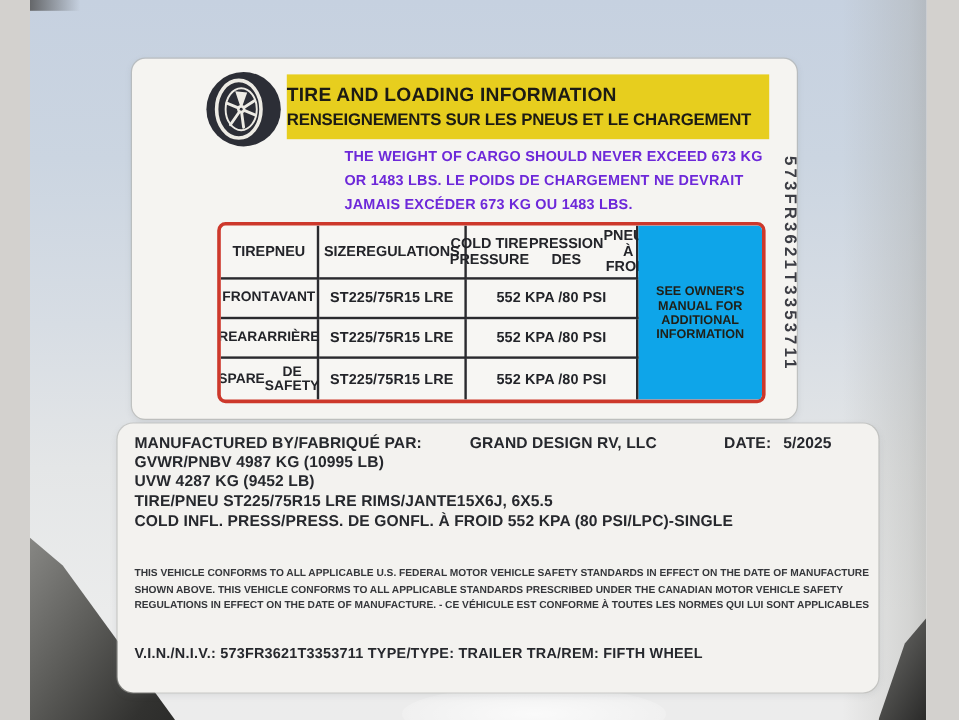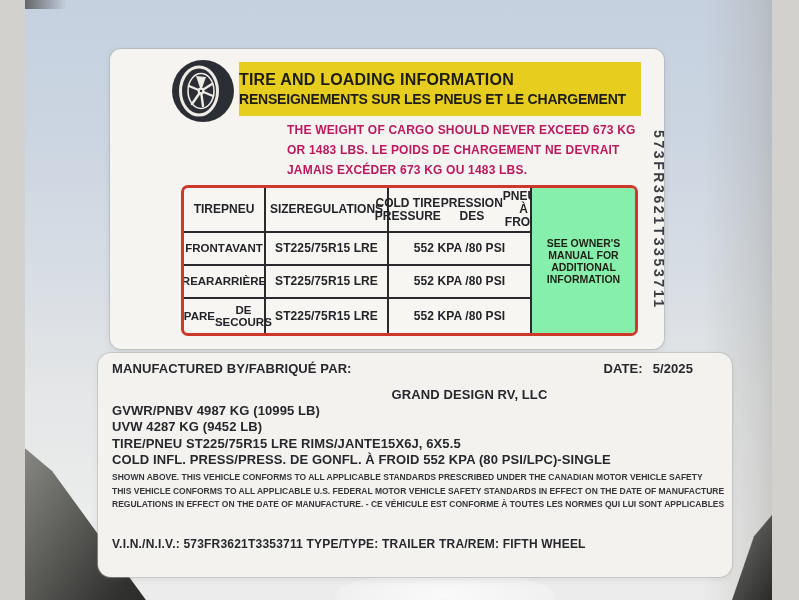--- a/index.html
+++ b/index.html
@@ -48,42 +48,42 @@
   .tire-icon{position:absolute;left:60px;top:9px;width:67px;height:67px;}
   .yellow-title{
     position:absolute;left:129px;top:13px;width:402px;height:54px;
     background:#e7ce1e;color:#1c1b14;
     display:flex;flex-direction:column;justify-content:center;gap:2px;
   }
   .yellow-title .t1{font-size:16px;font-weight:bold;letter-spacing:.2px;}
   .yellow-title .t2{font-size:14px;font-weight:bold;letter-spacing:-0.2px;}
   .cargo-lines{
     position:absolute;left:177px;top:71px;width:360px;
-    font-size:12px;font-weight:bold;color:#be185d;line-height:20px;letter-spacing:.2px;
+    font-size:12px;font-weight:bold;color:#6d28d9;line-height:20px;letter-spacing:.2px;
   }
   .tire-table{
     position:absolute;left:71px;top:136px;width:457px;height:151px;
     border:3px solid #cd382b;border-radius:7px;background:#f7f6f3;
     box-sizing:border-box;overflow:hidden;
     display:grid;
     grid-template-columns:82px 123px 143px 1fr;
     grid-template-rows:45px 33px 33px 1fr;
   }
   .tcell{
     display:flex;flex-direction:row;align-items:center;justify-content:center;
     font-weight:bold;color:#232429;text-align:center;line-height:12.5px;
     border-right:2px solid #2a2a2e;border-bottom:2px solid #2a2a2e;
     font-size:11.5px;
   }
   .tcell.hdr{font-size:12px;line-height:13px;}
   .tcell.last-row{border-bottom:none;}
   .tcell.val{font-size:12px;letter-spacing:.1px;}
   .owner-cell{
     grid-column:4;grid-row:1 / span 4;
-    background:#86efac;border-bottom:none;border-right:none;
+    background:#0ea5e9;border-bottom:none;border-right:none;
     display:flex;flex-direction:column;justify-content:center;gap:17px;
     padding:4px 3px;box-sizing:border-box;
     font-weight:bold;text-align:center;font-size:10.5px;line-height:12px;
   }
   .owner-cell .en{color:#201f16;}
   .owner-cell .fr{color:#7c1d10;}
 
   .vin-vertical{
     position:absolute;left:645px;top:130px;height:200px;width:22px;
     writing-mode:vertical-rl;
@@ -96,21 +96,21 @@
     position:absolute;left:98px;top:353px;width:634px;height:224px;
     background:#f3f2ef;border-radius:13px;
     box-shadow:0 0 0 1px rgba(178,178,172,0.5),0 2px 6px rgba(110,115,120,0.15);
   }
   .spec-block{
     position:absolute;left:14px;top:8px;width:606px;
     font-size:13px;font-weight:bold;color:#26282d;line-height:16.2px;letter-spacing:.1px;
     white-space:nowrap;
   }
   .mfg-line{display:flex;}
-  .mfg-line .manufacturer{margin-left:40px;margin-top:26px;}
+  .mfg-line .manufacturer{margin-left:40px;}
   .mfg-line .date-label{margin-left:56px;}
   .mfg-line .date-value{margin-left:10px;}
   .compliance{
     position:absolute;left:14px;top:118px;width:606px;
     font-size:8.5px;font-weight:bold;color:#35373b;line-height:13.5px;letter-spacing:0;
     white-space:nowrap;
   }
   .vin-line{
     position:absolute;left:14px;top:184px;width:606px;
     font-size:12px;font-weight:bold;color:#26282d;letter-spacing:.2px;white-space:nowrap;
@@ -186,21 +186,21 @@
 
     <div class="tcell">
       <span>REAR</span>
       <span>ARRIÈRE</span>
     </div>
     <div class="tcell val">ST225/75R15 LRE</div>
     <div class="tcell val">552 KPA /80 PSI</div>
 
     <div class="tcell last-row">
       <span>SPARE</span>
-      <span>DE SECOURS</span>
+      <span>DE SAFETY</span>
     </div>
     <div class="tcell val last-row">ST225/75R15 LRE</div>
     <div class="tcell val last-row">552 KPA /80 PSI</div>
   </div>
 </div>
 
 <div class="vin-vertical">573FR3621T3353711</div>
 
 <div class="sticker2">
   <div class="spec-block">
@@ -210,19 +210,19 @@
       <span class="date-label">DATE:</span>
       <span class="date-value">5/2025</span>
     </div>
     <div>GVWR/PNBV 4987 KG (10995 LB)</div>
     <div>UVW 4287 KG (9452 LB)</div>
     <div>TIRE/PNEU ST225/75R15 LRE  RIMS/JANTE15X6J, 6X5.5</div>
     <div>COLD INFL. PRESS/PRESS. DE GONFL. À FROID 552 KPA (80 PSI/LPC)-SINGLE</div>
   </div>
 
   <div class="compliance">
+    <div>THIS VEHICLE CONFORMS TO ALL APPLICABLE U.S. FEDERAL MOTOR VEHICLE SAFETY STANDARDS IN EFFECT ON THE DATE OF MANUFACTURE</div>
     <div>SHOWN ABOVE. THIS VEHICLE CONFORMS TO ALL APPLICABLE STANDARDS PRESCRIBED UNDER THE CANADIAN MOTOR VEHICLE SAFETY</div>
-    <div>THIS VEHICLE CONFORMS TO ALL APPLICABLE U.S. FEDERAL MOTOR VEHICLE SAFETY STANDARDS IN EFFECT ON THE DATE OF MANUFACTURE</div>
     <div>REGULATIONS IN EFFECT ON THE DATE OF MANUFACTURE. - CE VÉHICULE EST CONFORME À TOUTES LES NORMES QUI LUI SONT APPLICABLES</div>
   </div>
 
   <div class="vin-line">V.I.N./N.I.V.: 573FR3621T3353711 TYPE/TYPE: TRAILER TRA/REM: FIFTH WHEEL</div>
 </div>
 
 </body></html>

